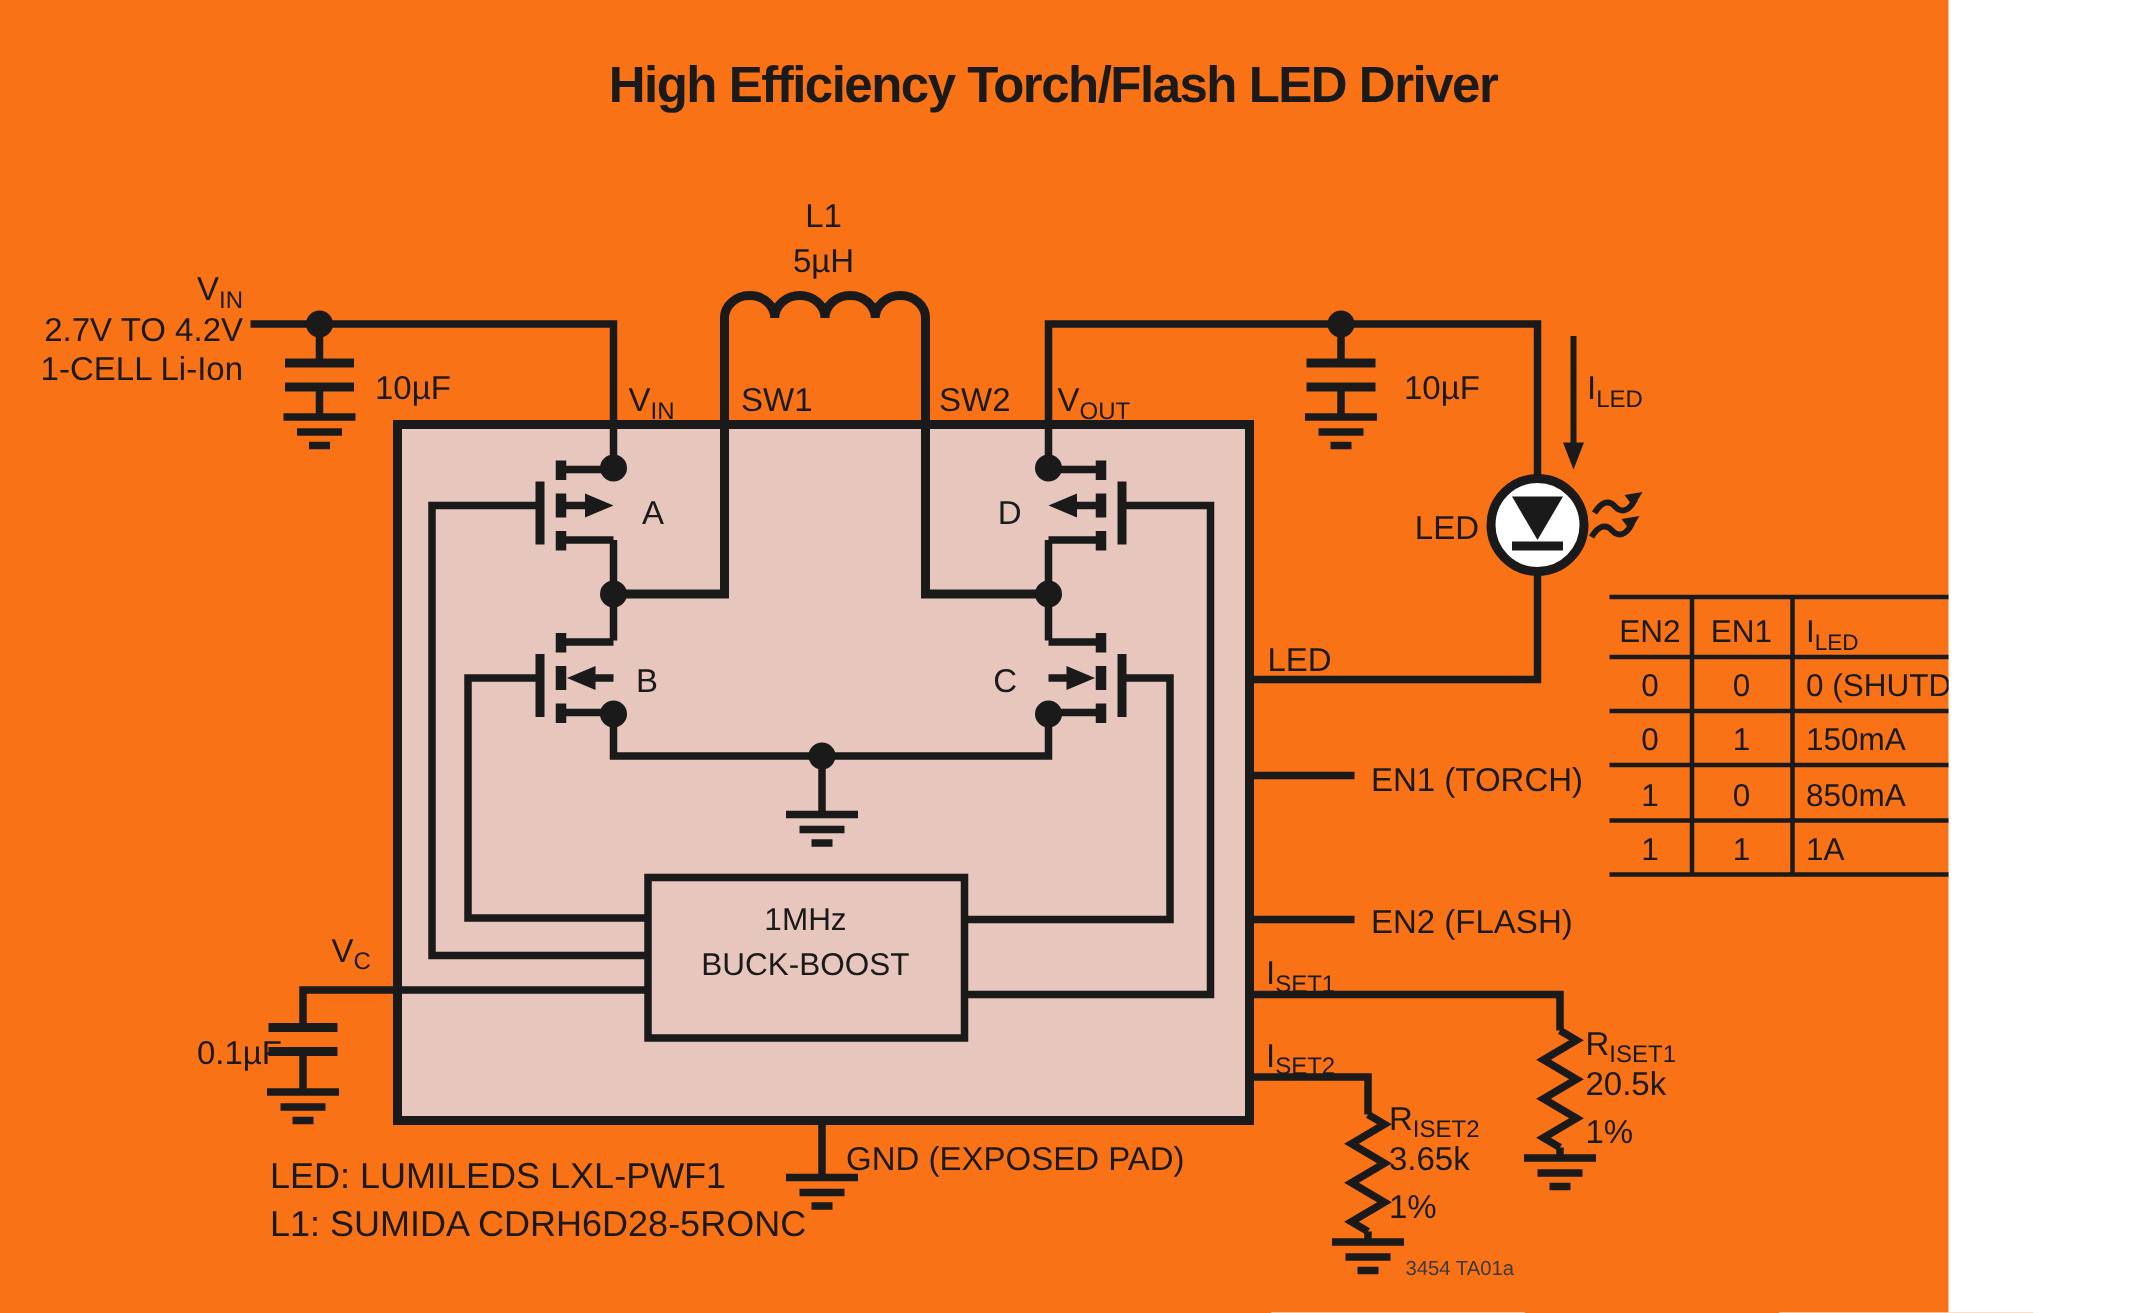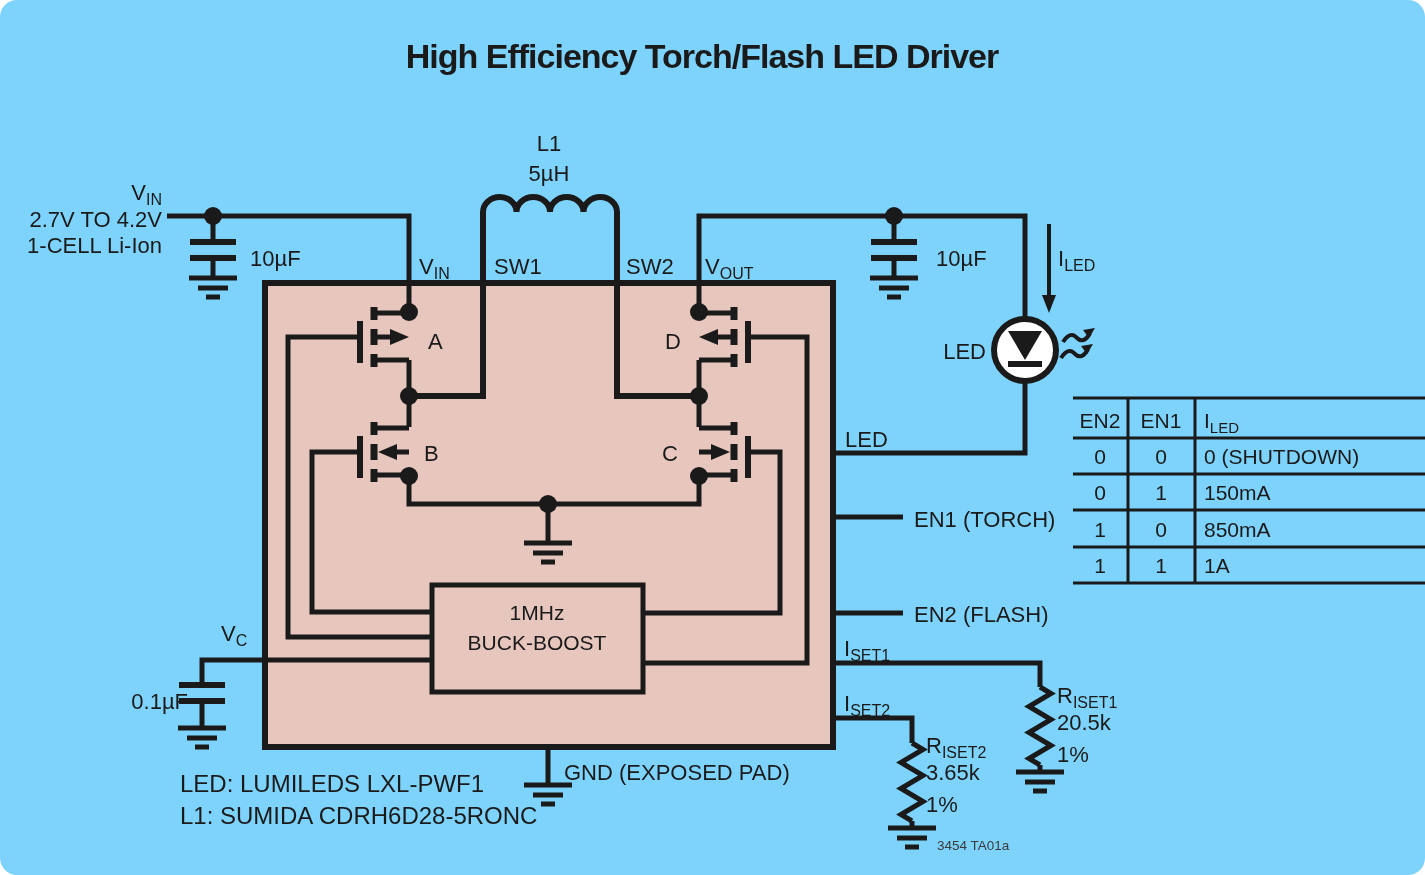--- a/index.html
+++ b/index.html
@@ -1,16 +1,16 @@
 <!DOCTYPE html>
 <html><head>
 <meta charset="utf-8">
 <style>
   html,body{margin:0;padding:0;background:#ffffff;}
-  .page{width:1425px;height:875px;position:relative;background:#7dd3fc;overflow:hidden;border-radius:17px;}
+  .page{width:1299px;height:875px;position:relative;background:#f97316;overflow:hidden;}
   svg text{font-family:"Liberation Sans",sans-serif;fill:#1a1a1a;}
   .ttl{font-size:34px;font-weight:bold;letter-spacing:-1px;}
   .s22{font-size:22px;}
   .s21{font-size:21px;}
   .s24{font-size:24px;}
   .s14{font-size:13.5px;fill:#3a3a3a;}
   .sub{font-size:16px;}
   .subs{font-size:15px;}
   .wire{stroke:#1a1a1a;stroke-width:5;fill:none;}
   .wire6{stroke:#1a1a1a;stroke-width:6;fill:none;}

